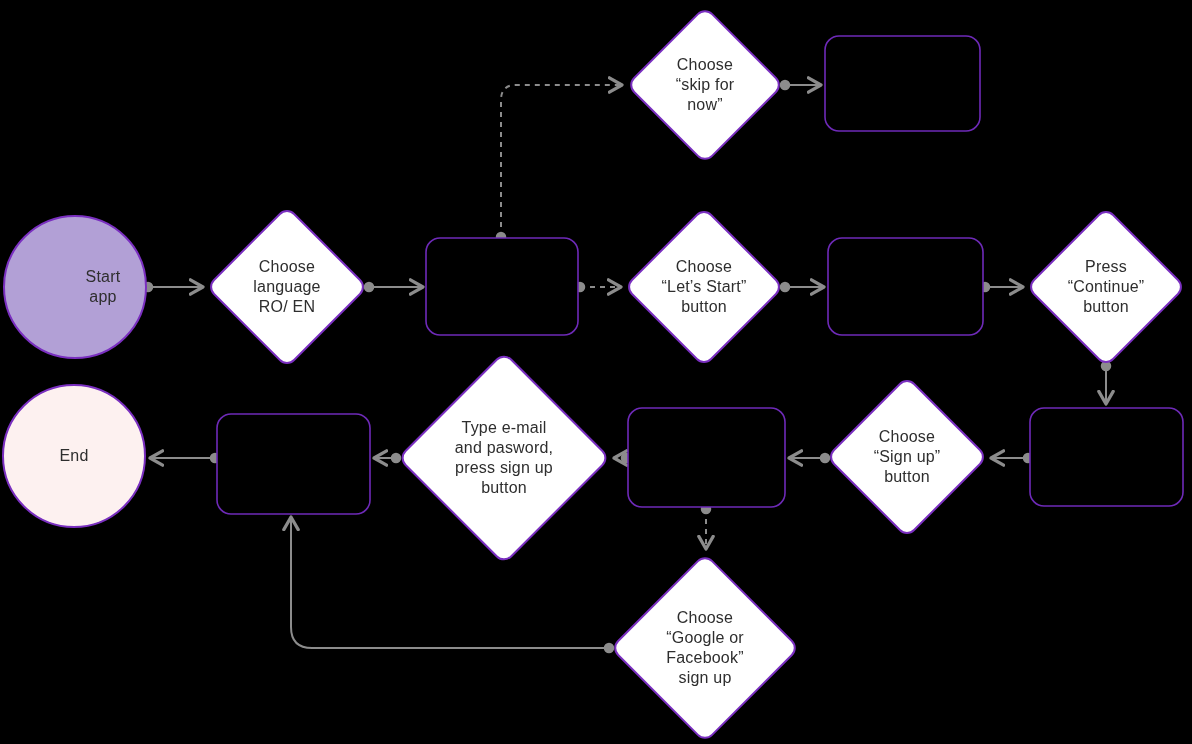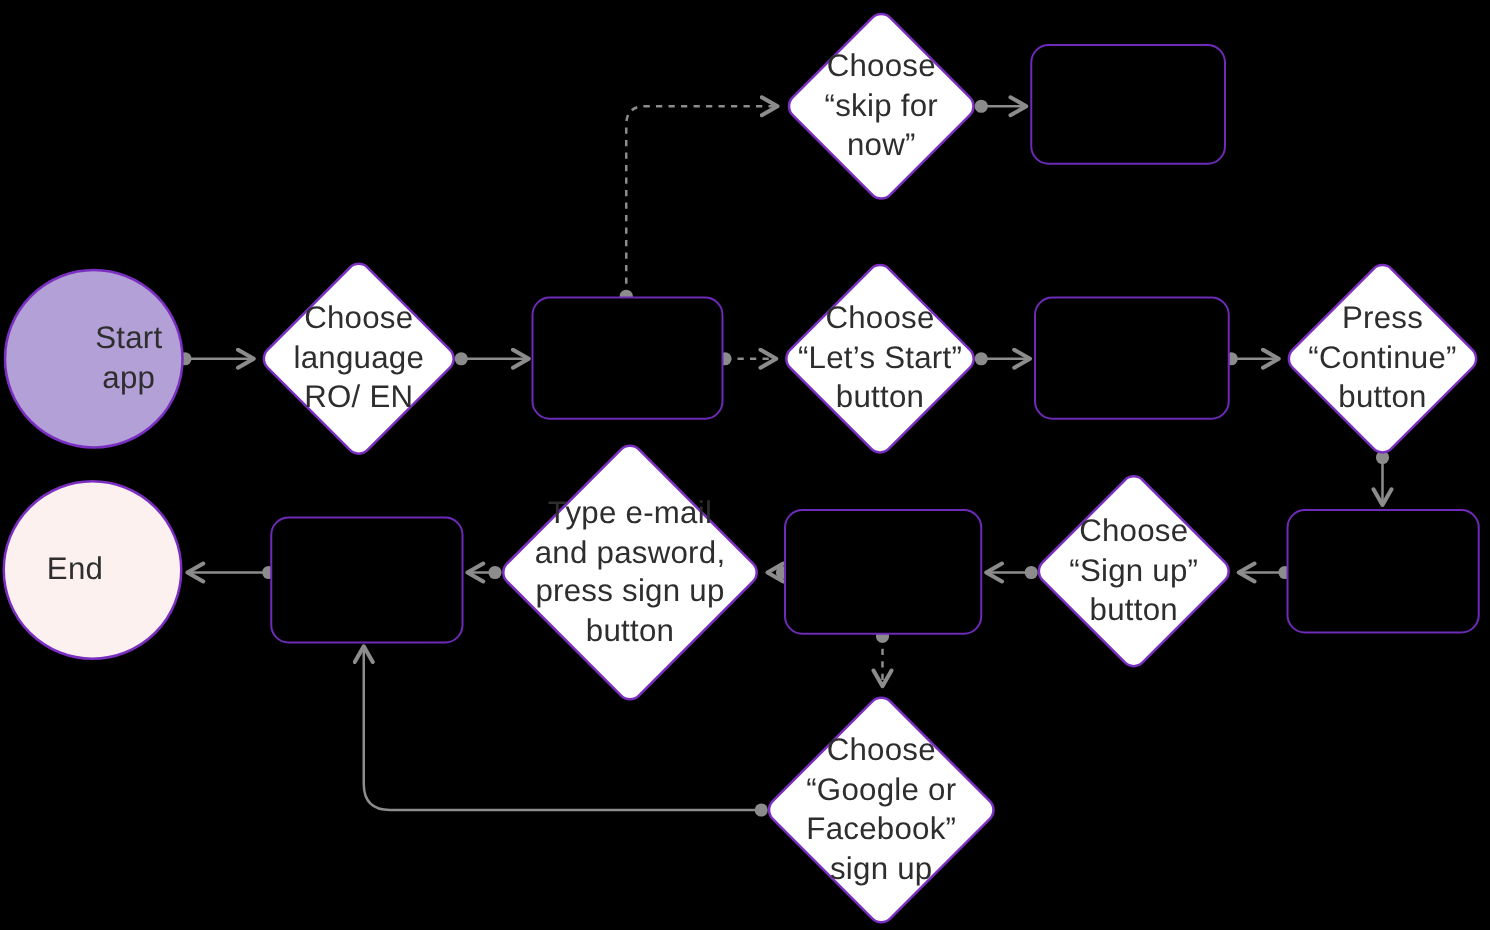--- a/index.html
+++ b/index.html
@@ -18,21 +18,21 @@
   .stage svg {
     position: absolute;
     inset: 0;
   }
   .node-label {
     position: absolute;
     transform: translate(-50%, -50%);
     text-align: center;
     white-space: pre-line;
     color: #2e2e2e;
-    font-size: 25px;
+    font-size: 16px;
     line-height: 1.26;
     letter-spacing: 0.2px;
     pointer-events: none;
   }
   .edge {
     fill: none;
     stroke: #8c8c8c;
     stroke-width: 2;
   }
   .edge.dashed {
@@ -94,21 +94,21 @@
     <rect class="screen-rect" x="825" y="36" width="155" height="95" rx="14"></rect>
     <rect class="screen-rect" x="426" y="238" width="152" height="97" rx="14"></rect>
     <rect class="screen-rect" x="828" y="238" width="155" height="97" rx="14"></rect>
     <rect class="screen-rect" x="1030" y="408" width="153" height="98" rx="14"></rect>
     <rect class="screen-rect" x="628" y="408" width="157" height="99" rx="14"></rect>
     <rect class="screen-rect" x="217" y="414" width="153" height="100" rx="14"></rect>
   </svg>
 
   <div class="node-label" style="left:75px; top:287px;margin-left:28px;">Start
 app</div>
-  <div class="node-label" style="left:60px; top:456px;">End</div>
+  <div class="node-label" style="left:74px; top:456px;">End</div>
   <div class="node-label" style="left:287px; top:287px;">Choose
 language
 RO/ EN</div>
   <div class="node-label" style="left:705px; top:85px;">Choose
 “skip for
 now”</div>
   <div class="node-label" style="left:704px; top:287px;">Choose
 “Let’s Start”
 button</div>
   <div class="node-label" style="left:1106px; top:287px;">Press

